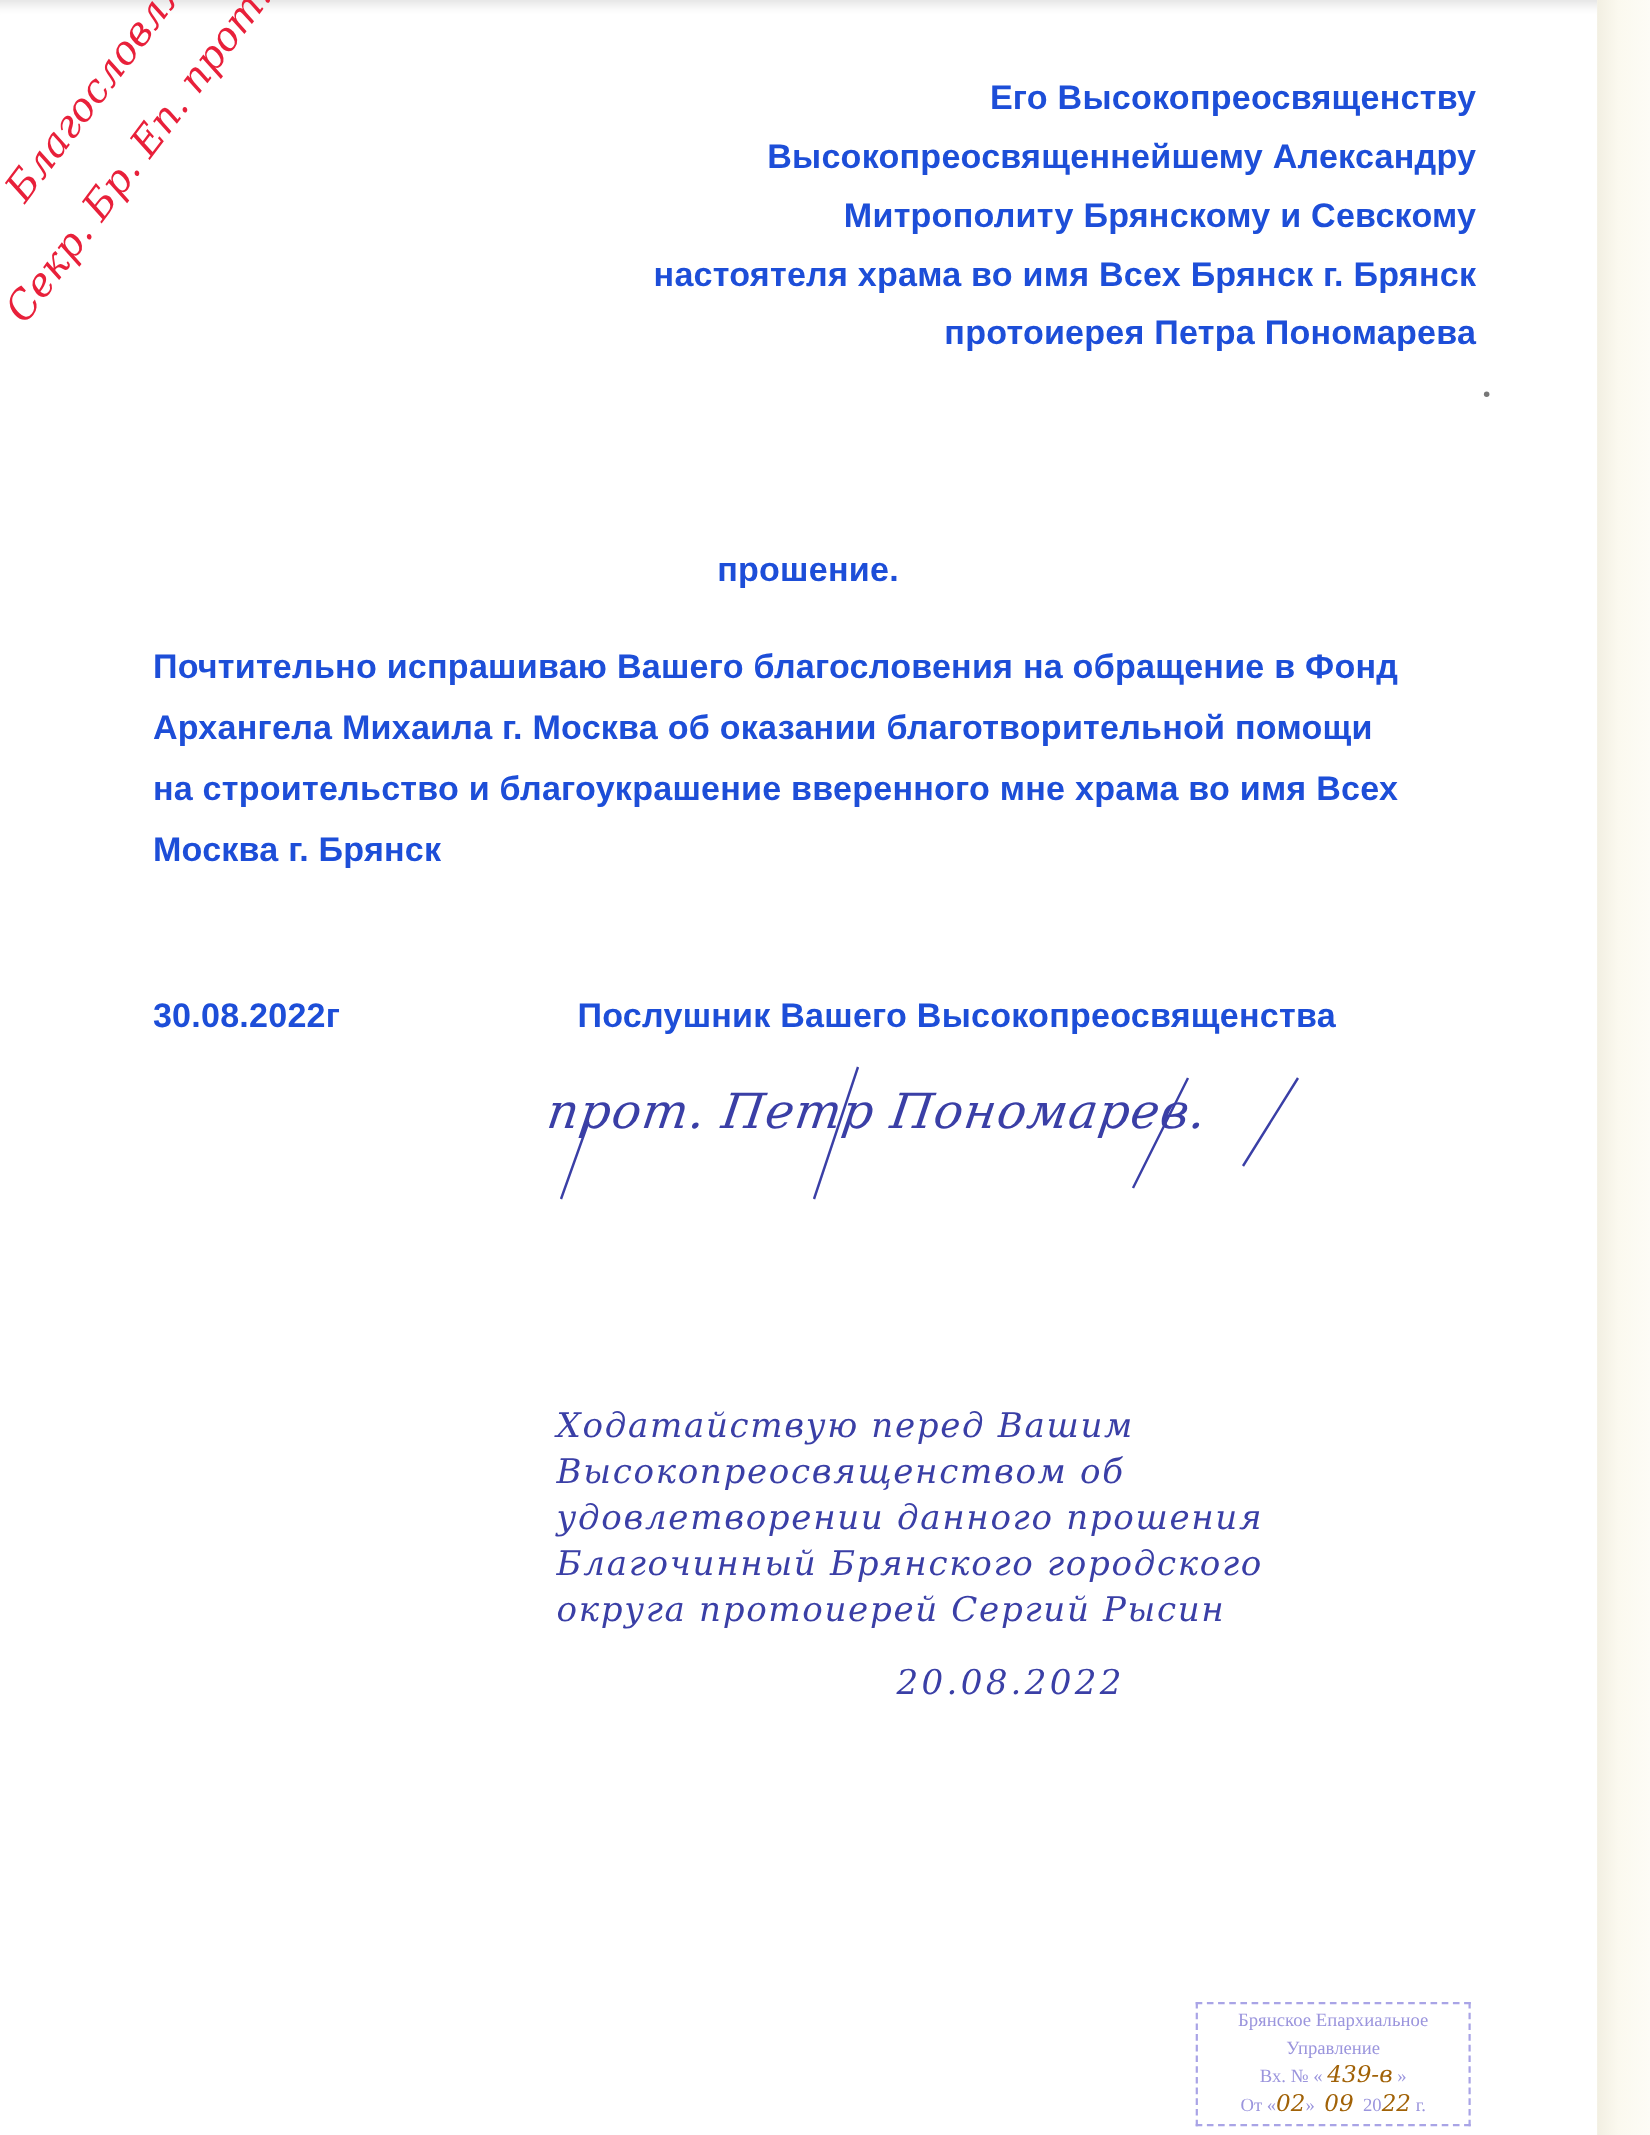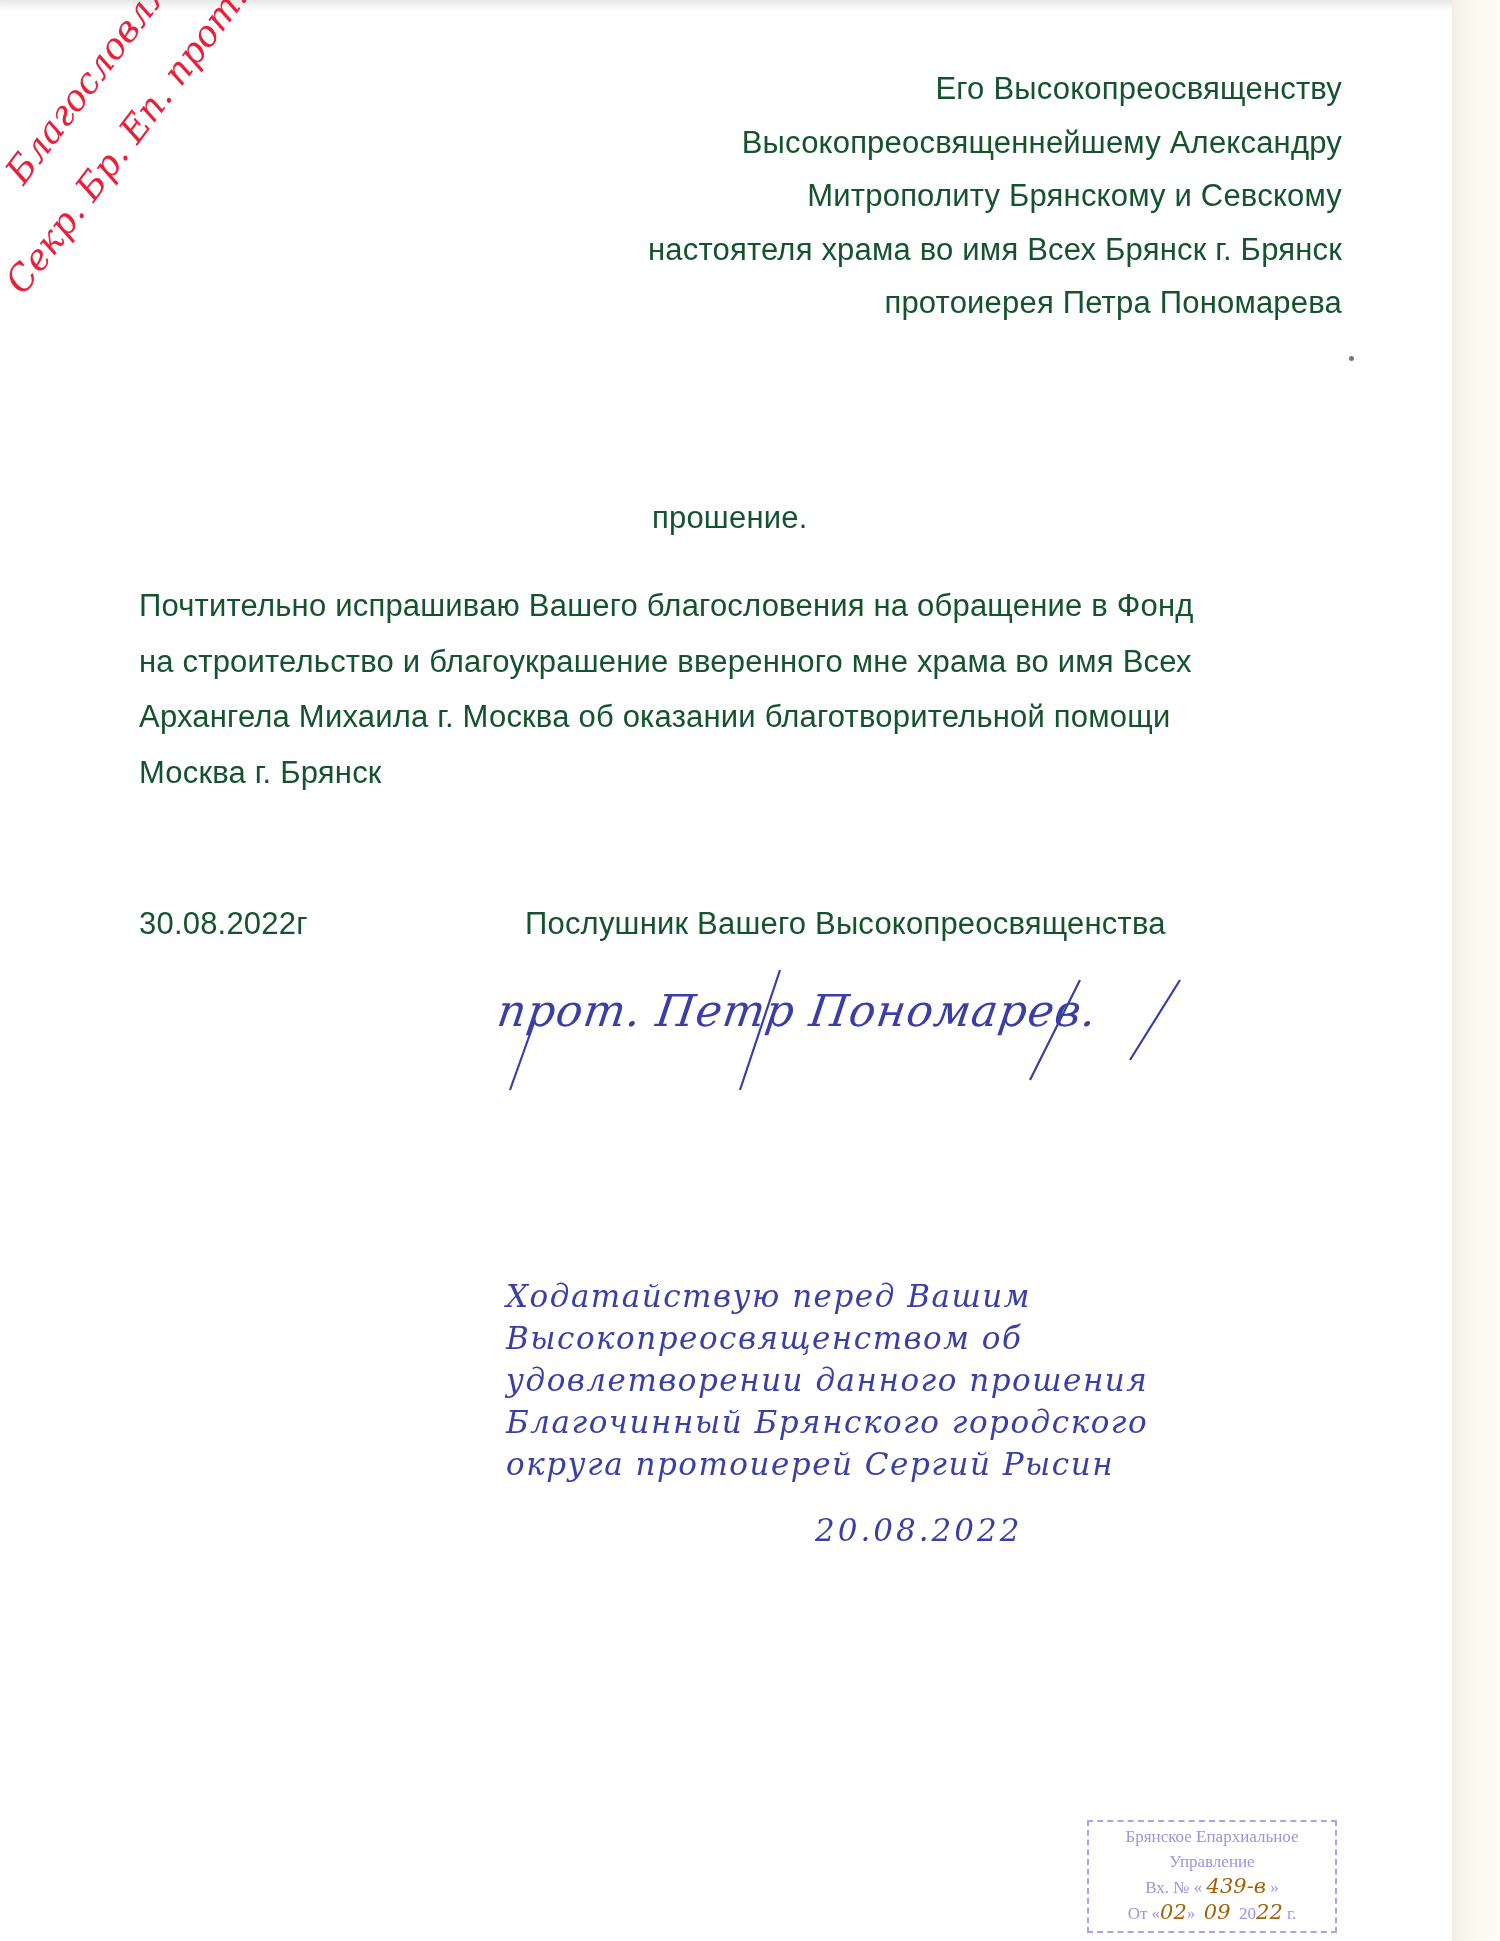--- a/index.html
+++ b/index.html
@@ -11,23 +11,23 @@
   .paper {
     position:absolute; left:0; top:0; width:1452px; height:1941px;
     background:#ffffff;
     box-shadow: inset 0 14px 10px -10px rgba(0,0,0,0.12);
   }
   .edge {
     position:absolute; left:1452px; top:0; width:48px; height:1941px;
     background:linear-gradient(90deg,#f2efe2 0%,#fbf9ef 40%,#fdfcf6 100%);
   }
   .printed {
-    position:absolute; color:#14532d;
+    position:absolute; color:#1d4ed8;
     font-family:"Liberation Sans", sans-serif;
-    font-size:31px; letter-spacing:0.2px; white-space:nowrap;
+    font-size:31px; letter-spacing:0.2px; white-space:nowrap;font-weight:bold;
   }
   .addressee { right:158px; top:62px; text-align:right; line-height:53.5px; }
   .addressee div { white-space:nowrap; }
   .title { left:652px; top:500px; }
   .body-text { left:139px; top:578px; line-height:55.5px; white-space:normal; width:1200px; }
   .body-text div { white-space:nowrap; }
   .date { left:139px; top:906px; }
   .closing { left:525px; top:906px;text-align:center; }
 
   .hand-red {
@@ -75,22 +75,22 @@
   <div>настоятеля храма во имя Всех Брянск г. Брянск</div>
   <div>протоиерея Петра Пономарева</div>
 </div>
 
 <div class="dot" style="left:1349px;top:356px;width:5px;height:5px;"></div>
 
 <div class="printed title">прошение.</div>
 
 <div class="printed body-text">
   <div>Почтительно испрашиваю Вашего благословения на обращение в Фонд</div>
+  <div>Архангела Михаила г. Москва об оказании благотворительной помощи</div>
   <div>на строительство и благоукрашение вверенного мне храма во имя Всех</div>
-  <div>Архангела Михаила г. Москва об оказании благотворительной помощи</div>
   <div>Москва г. Брянск</div>
 </div>
 
 <div class="printed date">30.08.2022г</div>
 <div class="printed closing">Послушник Вашего Высокопреосвященства</div>
 
 <div class="hand-blue signature">прот. Петр Пономарев.</div>
 <svg style="position:absolute;left:490px;top:950px;" width="700" height="150">
   <path d="M20 140 L45 70 M250 140 L290 20 M540 130 L590 30 M640 110 L690 30" stroke="#3a3fa6" stroke-width="2.2" fill="none"></path>
 </svg>

